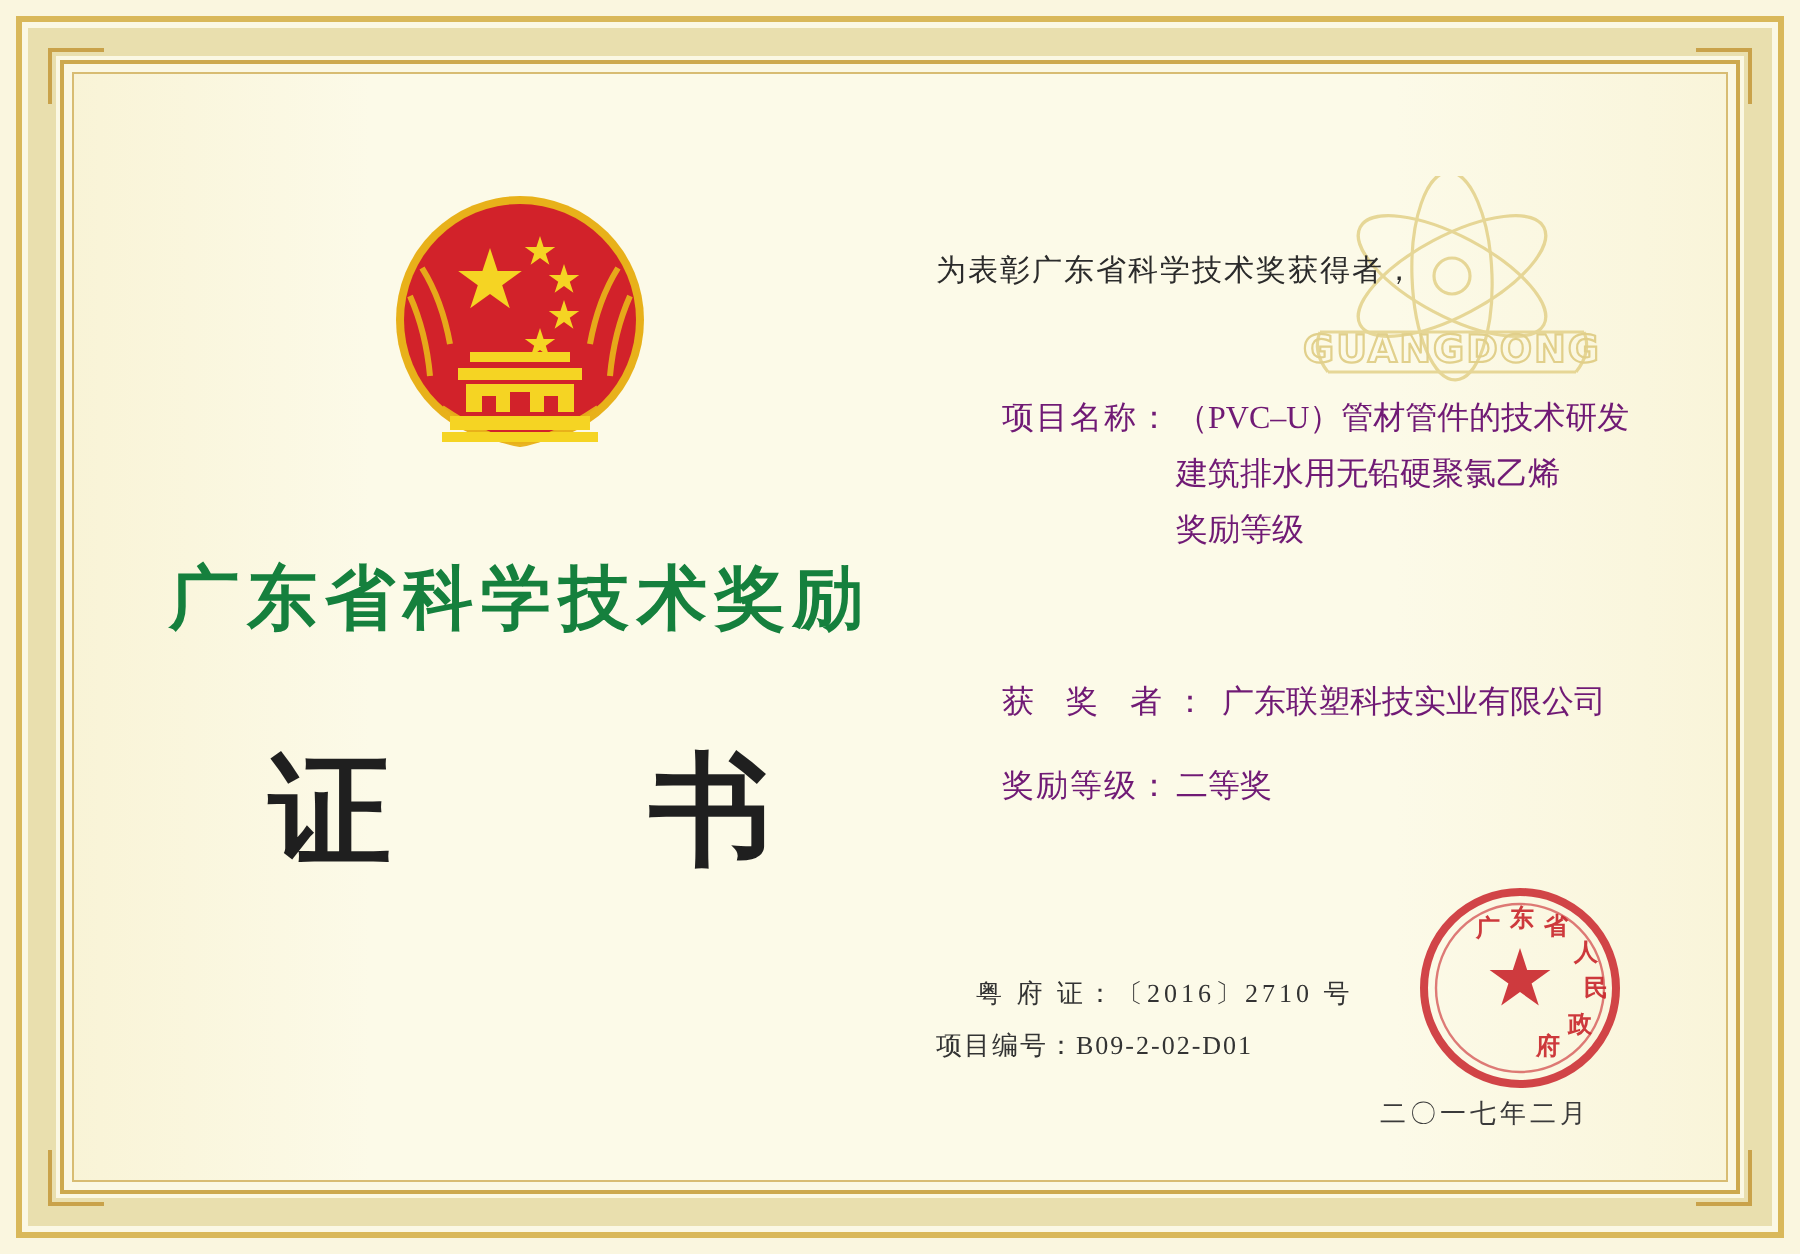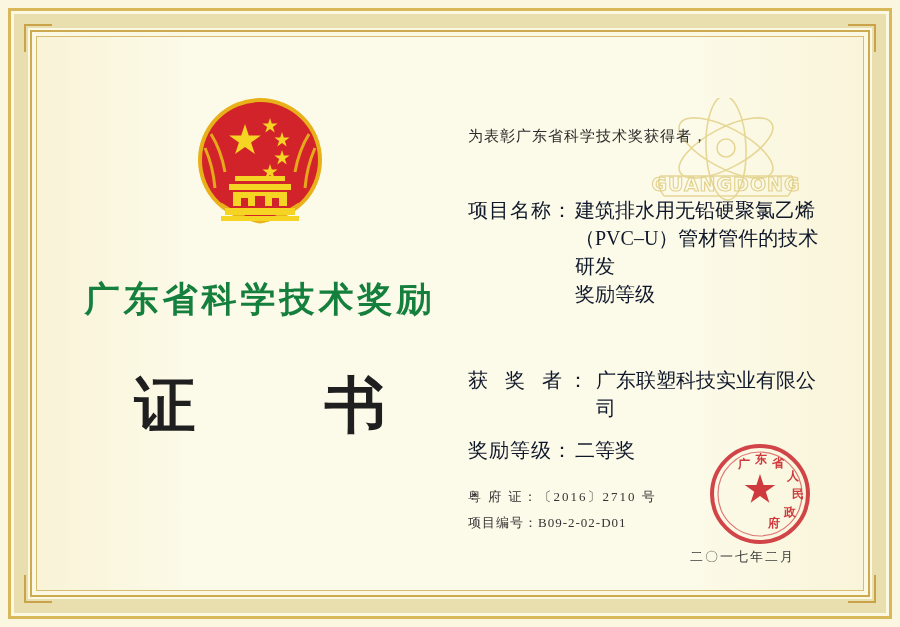--- a/index.html
+++ b/index.html
@@ -113,40 +113,41 @@
     position: absolute;
     left: 468px;
     top: 60px;
     width: 362px;
     height: 500px;
     color: #2d2d2d;
   }
   .watermark {
     position: absolute;
     right: 14px;
-    top: 38px;
+    top: 28px;
     width: 180px;
     height: 120px;
     opacity: 0.85;
     pointer-events: none;
   }
   .preamble {
     position: relative;
     margin-top: 56px;
     font-size: 15px;
     line-height: 40px;
     letter-spacing: 1px;
     color: #2b2b2b;
   }
   .preamble .l2 { text-indent: 0; }
 
   .fields {
     margin-top: 40px;
-    font-size: 20px;
-    color: #0f172a;
+    font-size: 16px;
+    color: #701a75;
+    margin-left: 33px;
   }
   .field-row {
     display: flex;
     align-items: flex-start;
     margin-bottom: 8px;
     line-height: 28px;
   }
   .field-label {
     flex: 0 0 auto;
     white-space: nowrap;
@@ -170,21 +171,21 @@
   .footer {
     position: absolute;
     left: 0;
     top: 424px;
     width: 100%;
     font-size: 13px;
     color: #333;
     letter-spacing: 1px;
     line-height: 26px;
   }
-  .footer .l1 { letter-spacing: 2px; }
+  .footer .l1 { letter-spacing: 2px; margin-left: 20px; }
   .seal {
     position: absolute;
     right: 18px;
     top: 382px;
     width: 104px;
     height: 104px;
   }
   .seal-date {
     position: absolute;
     right: 10px;
@@ -275,22 +276,22 @@
 
     <div class="preamble">
       <div class="l1">为表彰广东省科学技术奖获得者，</div>
     </div>
 
     <div class="fields">
 
       <div class="field-row project">
         <div class="field-label">项目名称：</div>
         <div class="field-value">
+          <span class="cont">（PVC–U）管材管件的技术研发</span>
           <span class="cont">建筑排水用无铅硬聚氯乙烯</span>
-          <span class="cont">（PVC–U）管材管件的技术研发</span>
           <span class="cont">奖励等级</span>
         </div>
       </div>
 
       <div class="field-row winner">
         <div class="field-label">获 奖 者：</div>
         <div class="field-value">广东联塑科技实业有限公司</div>
       </div>
 
       <div class="field-row level">

